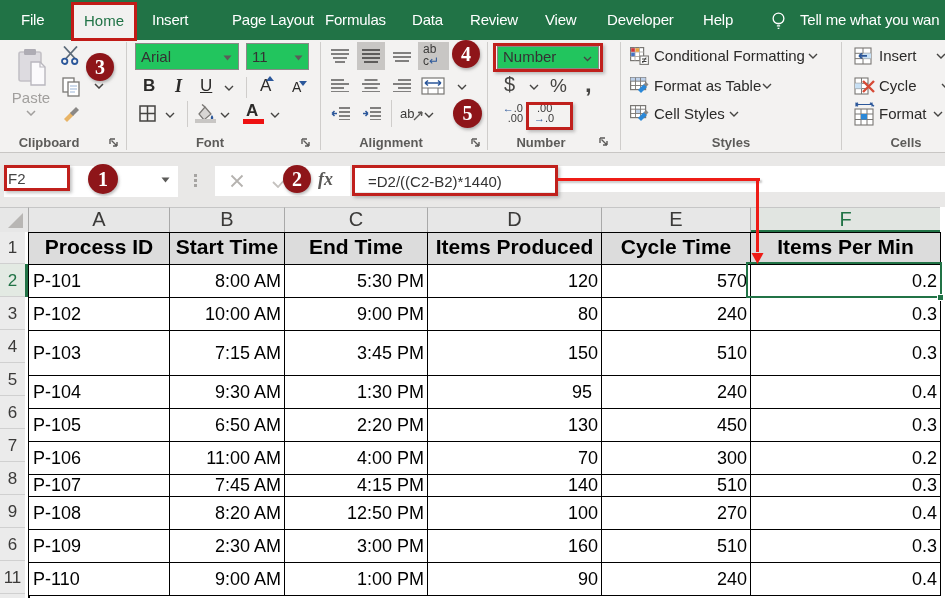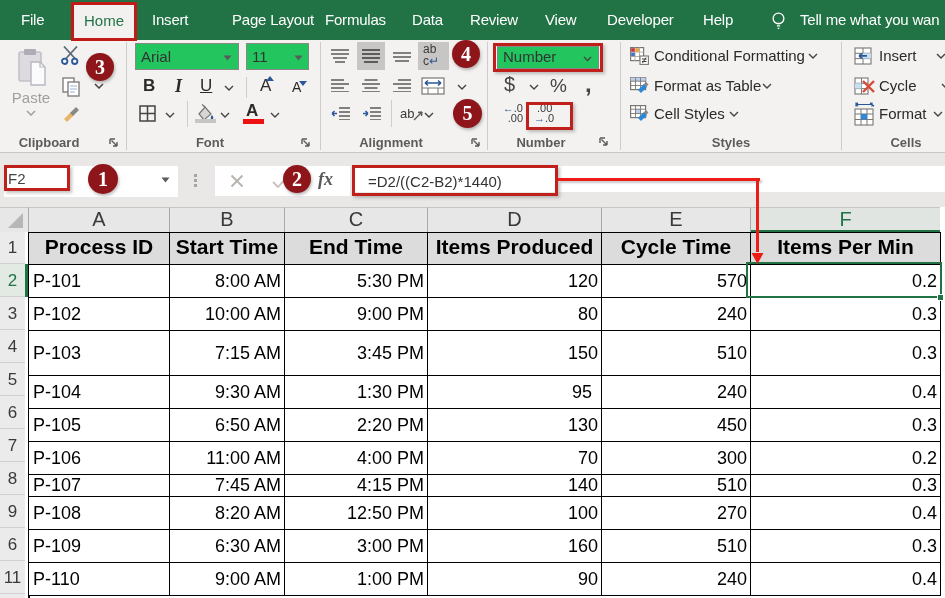--- a/index.html
+++ b/index.html
@@ -451,21 +451,21 @@
       <tr style="height:33px">
             <td class="la">P-108</td>
             <td class="ra" style="padding-right:3px">8:20 AM</td>
             <td class="ra" style="padding-right:3px">12:50 PM</td>
             <td class="ra" style="padding-right:3px">100</td>
             <td class="ra" style="padding-right:3px">270</td>
             <td class="ra" style="padding-right:3px">0.4</td>
           </tr>
       <tr style="height:33px">
             <td class="la">P-109</td>
-            <td class="ra" style="padding-right:3px">6:30 AM</td>
+            <td class="ra" style="padding-right:3px">2:30 AM</td>
             <td class="ra" style="padding-right:3px">3:00 PM</td>
             <td class="ra" style="padding-right:3px">160</td>
             <td class="ra" style="padding-right:3px">510</td>
             <td class="ra" style="padding-right:3px">0.3</td>
           </tr>
       <tr style="height:33px">
             <td class="la">P-110</td>
             <td class="ra" style="padding-right:3px">9:00 AM</td>
             <td class="ra" style="padding-right:3px">1:00 PM</td>
             <td class="ra" style="padding-right:3px">90</td>

